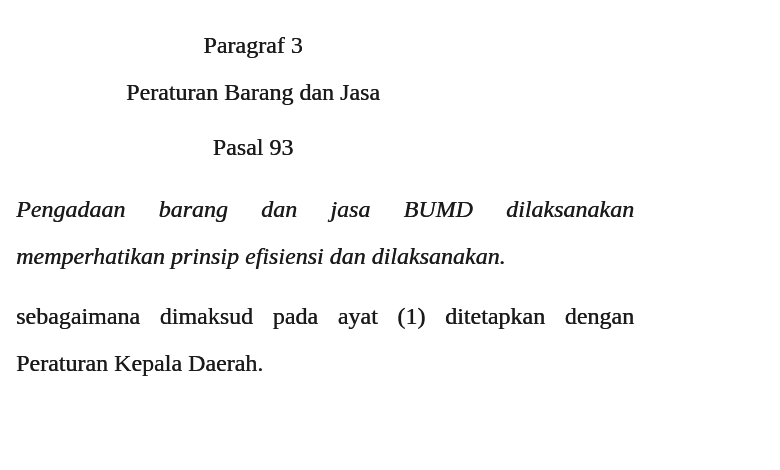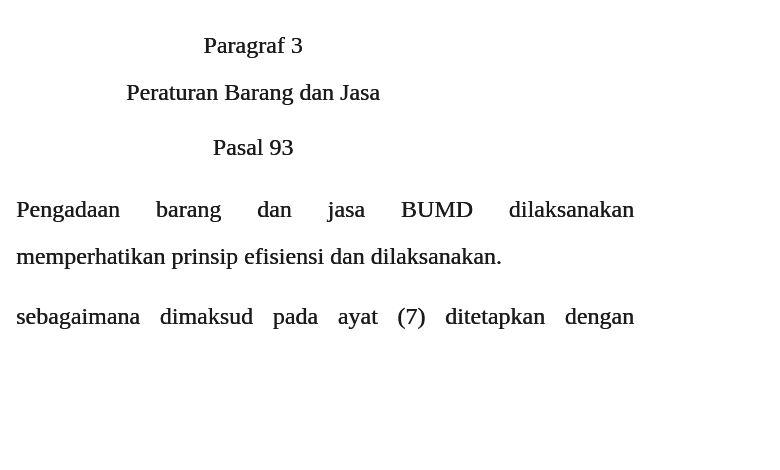--- a/index.html
+++ b/index.html
@@ -37,21 +37,21 @@
   }
 
   .heading-line.pasal {
     margin-top: 8px;
   }
 
   .body-paragraph {
     width: 100%;
   }
 
-  .body-paragraph.p1 { margin-top: 15px; }
+  .body-paragraph.p1 { margin-top: 15px; font-style: italic; }
   .body-paragraph.p2 { margin-top: 13px; }
 
   .text-line {
     line-height: 47px;
     text-align: justify;
     text-align-last: justify;
   }
 
   .text-line.last {
     text-align-last: left;
@@ -67,16 +67,17 @@
     <div class="heading-line">Peraturan Barang dan Jasa</div>
     <div class="heading-line pasal">Pasal 93</div>
   </div>
 
   <div class="body-paragraph p1">
     <div class="text-line">Pengadaan barang dan jasa BUMD dilaksanakan</div>
     <div class="text-line last">memperhatikan prinsip efisiensi dan dilaksanakan.</div>
   </div>
 
   <div class="body-paragraph p2">
-    <div class="text-line">sebagaimana dimaksud pada ayat (7) ditetapkan dengan</div>
+    <div class="text-line">sebagaimana dimaksud pada ayat (1) ditetapkan dengan</div>
+    <div class="text-line last">Peraturan Kepala Daerah.</div>
   </div>
 
 </div>
 
 </body></html>

